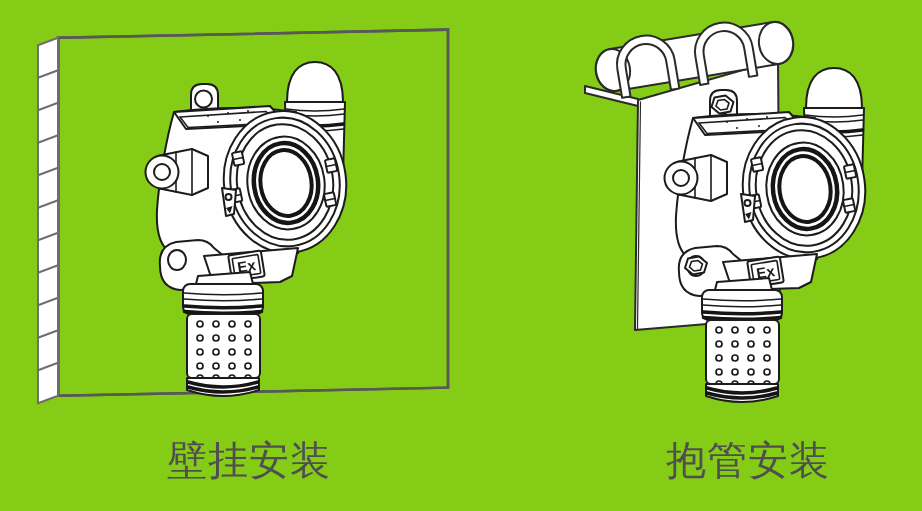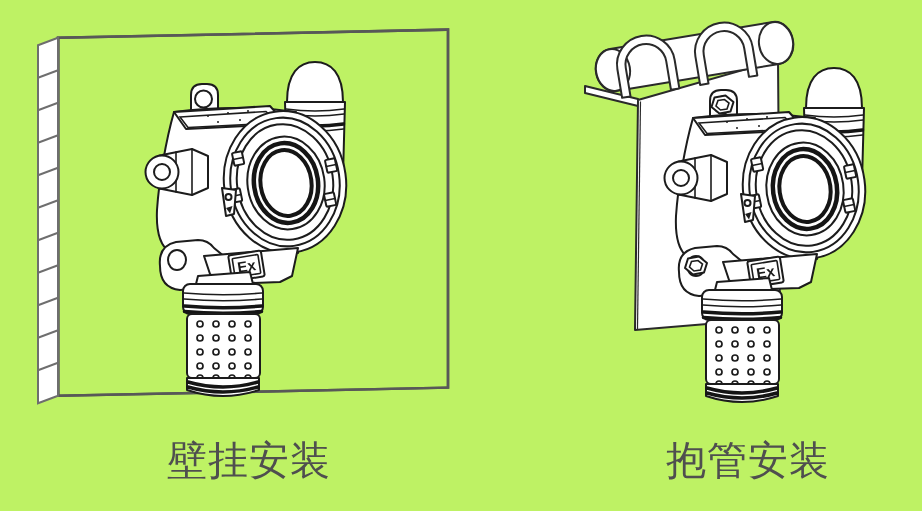--- a/index.html
+++ b/index.html
@@ -1,16 +1,16 @@
 <!DOCTYPE html>
 <html><head>
 <meta charset="utf-8">
 <style>
   html,body{margin:0;padding:0;background:#ffffff;}
-  .canvas{position:relative;width:922px;height:511px;background:#bef264;overflow:hidden;
+  .canvas{position:relative;width:922px;height:511px;background:#84cc16;overflow:hidden;
           font-family:"Liberation Sans",sans-serif;}
   svg{position:absolute;left:0;top:0;}
   svg *{vector-effect:none;}
   .dev{stroke:#1c1c1c;stroke-width:2;fill:#ffffff;stroke-linejoin:round;stroke-linecap:round;}
   .devline{stroke:#1c1c1c;stroke-width:1.6;fill:none;stroke-linecap:round;}
   .devthick{stroke:#151515;stroke-width:3.5;fill:none;stroke-linecap:round;}
   .wall{stroke:#6e6e6e;stroke-width:2;fill:#ffffff;}
   .walledge{stroke:#585858;stroke-width:2.5;fill:none;}
   .plate{stroke:#2a2a2a;stroke-width:2;fill:#ffffff;stroke-linejoin:round;}
   .caption{font-size:40px;fill:#4f4f4f;letter-spacing:1px;

